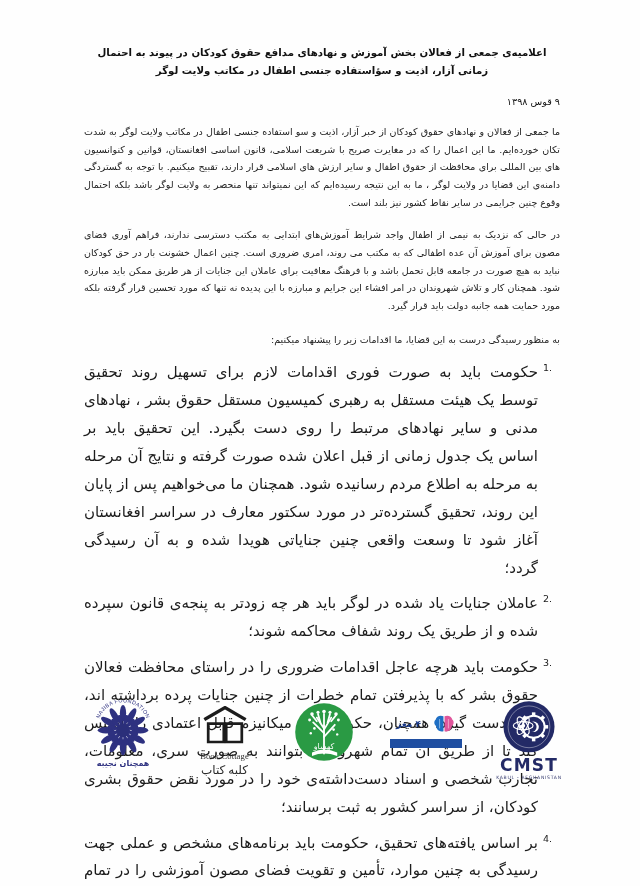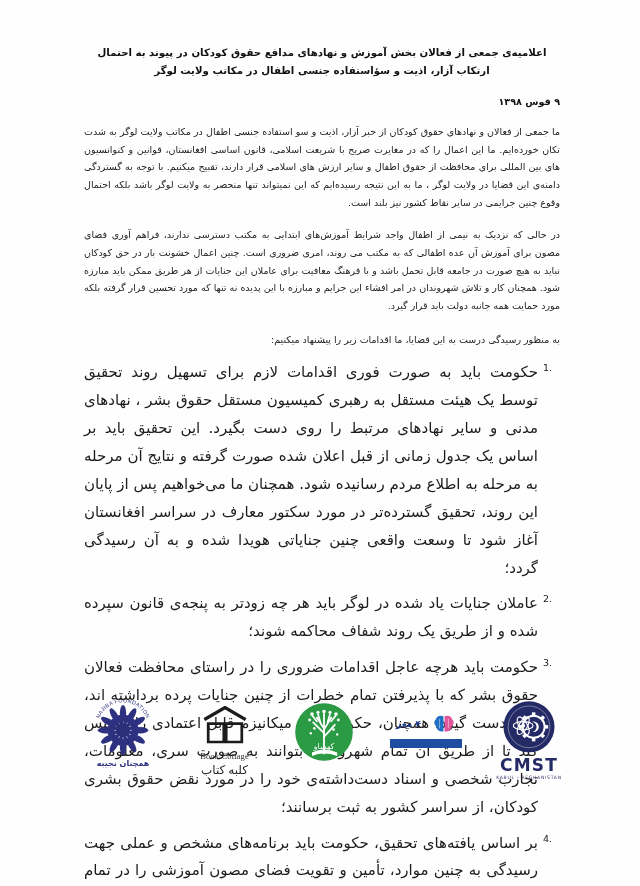--- a/index.html
+++ b/index.html
@@ -39,21 +39,21 @@
     direction: rtl;
     letter-spacing: 0.1px;
     margin: 0 0 4px 0;
     padding: 0 4px;
   }
 
   
   .date-line {
     margin-top: 17px;
     font-size: 9.6px;
-    font-weight: bold;
+    font-weight: normal;
     text-align: right;
     direction: rtl;
     color: #111;
   }
 
   
   .para {
     margin-top: 15px;
     font-size: 9.5px;
     line-height: 1.86;
@@ -204,21 +204,21 @@
   }
 </style>
 </head>
 <body>
 
 <div class="page">
 
   <div class="doc-body">
 
     <h1 class="title">
-      <span>اعلامیه‌ی  جمعی از فعالان بخش آموزش  و نهادهای مدافع حقوق کودکان در پیوند به احتمال ارتکاب آزار، اذیت و</span>
+      <span>اعلامیه‌ی  جمعی از فعالان بخش آموزش  و نهادهای مدافع حقوق کودکان در پیوند به احتمال زمانی آزار، اذیت و</span>
       <span>سؤاستفاده جنسی اطفال در مکاتب ولایت لوگر</span>
     </h1>
 
     <div class="date-line">۹ قوس ۱۳۹۸</div>
 
     <p class="para lead">ما جمعی از فعالان و نهادهای حقوق کودکان از خبر آزار، اذیت و سو استفاده جنسی اطفال در مکاتب ولایت لوگر به شدت تکان خورده‌ایم. ما این اعمال را که در مغایرت صریح با شریعت اسلامی، قانون اساسی افغانستان، قوانین و کنوانسیون های بین المللی برای محافظت از حقوق اطفال و سایر ارزش های اسلامی قرار دارند، تقبیح میکنیم. با توجه به گستردگی دامنه‌ی این قضایا در ولایت لوگر ، ما به این نتیجه رسیده‌ایم که این نمیتواند تنها منحصر به ولایت لوگر باشد بلکه احتمال وقوع چنین جرایمی در سایر نقاط کشور نیز بلند است.</p>
 
     <p class="para">در حالی که نزدیک به نیمی از اطفال واجد شرایط آموزش‌های ابتدایی به مکتب دسترسی ندارند، فراهم آوری فضای مصون برای آموزش آن عده اطفالی که به مکتب می روند، امری ضروری است. چنین اعمال خشونت بار در حق کودکان نباید به هیچ صورت در جامعه قابل تحمل باشد و با فرهنگ معافیت برای عاملان این جنایات از هر طریق ممکن باید مبارزه شود. همچنان کار و تلاش شهروندان در امر افشاء این جرایم و مبارزه با این پدیده نه تنها که مورد تحسین قرار گرفته بلکه مورد حمایت همه جانبه دولت باید قرار گیرد.</p>
 
     <p class="intro-line">به منظور رسیدگی درست به این قضایا، ما اقدامات زیر را پیشنهاد میکنیم:</p>

